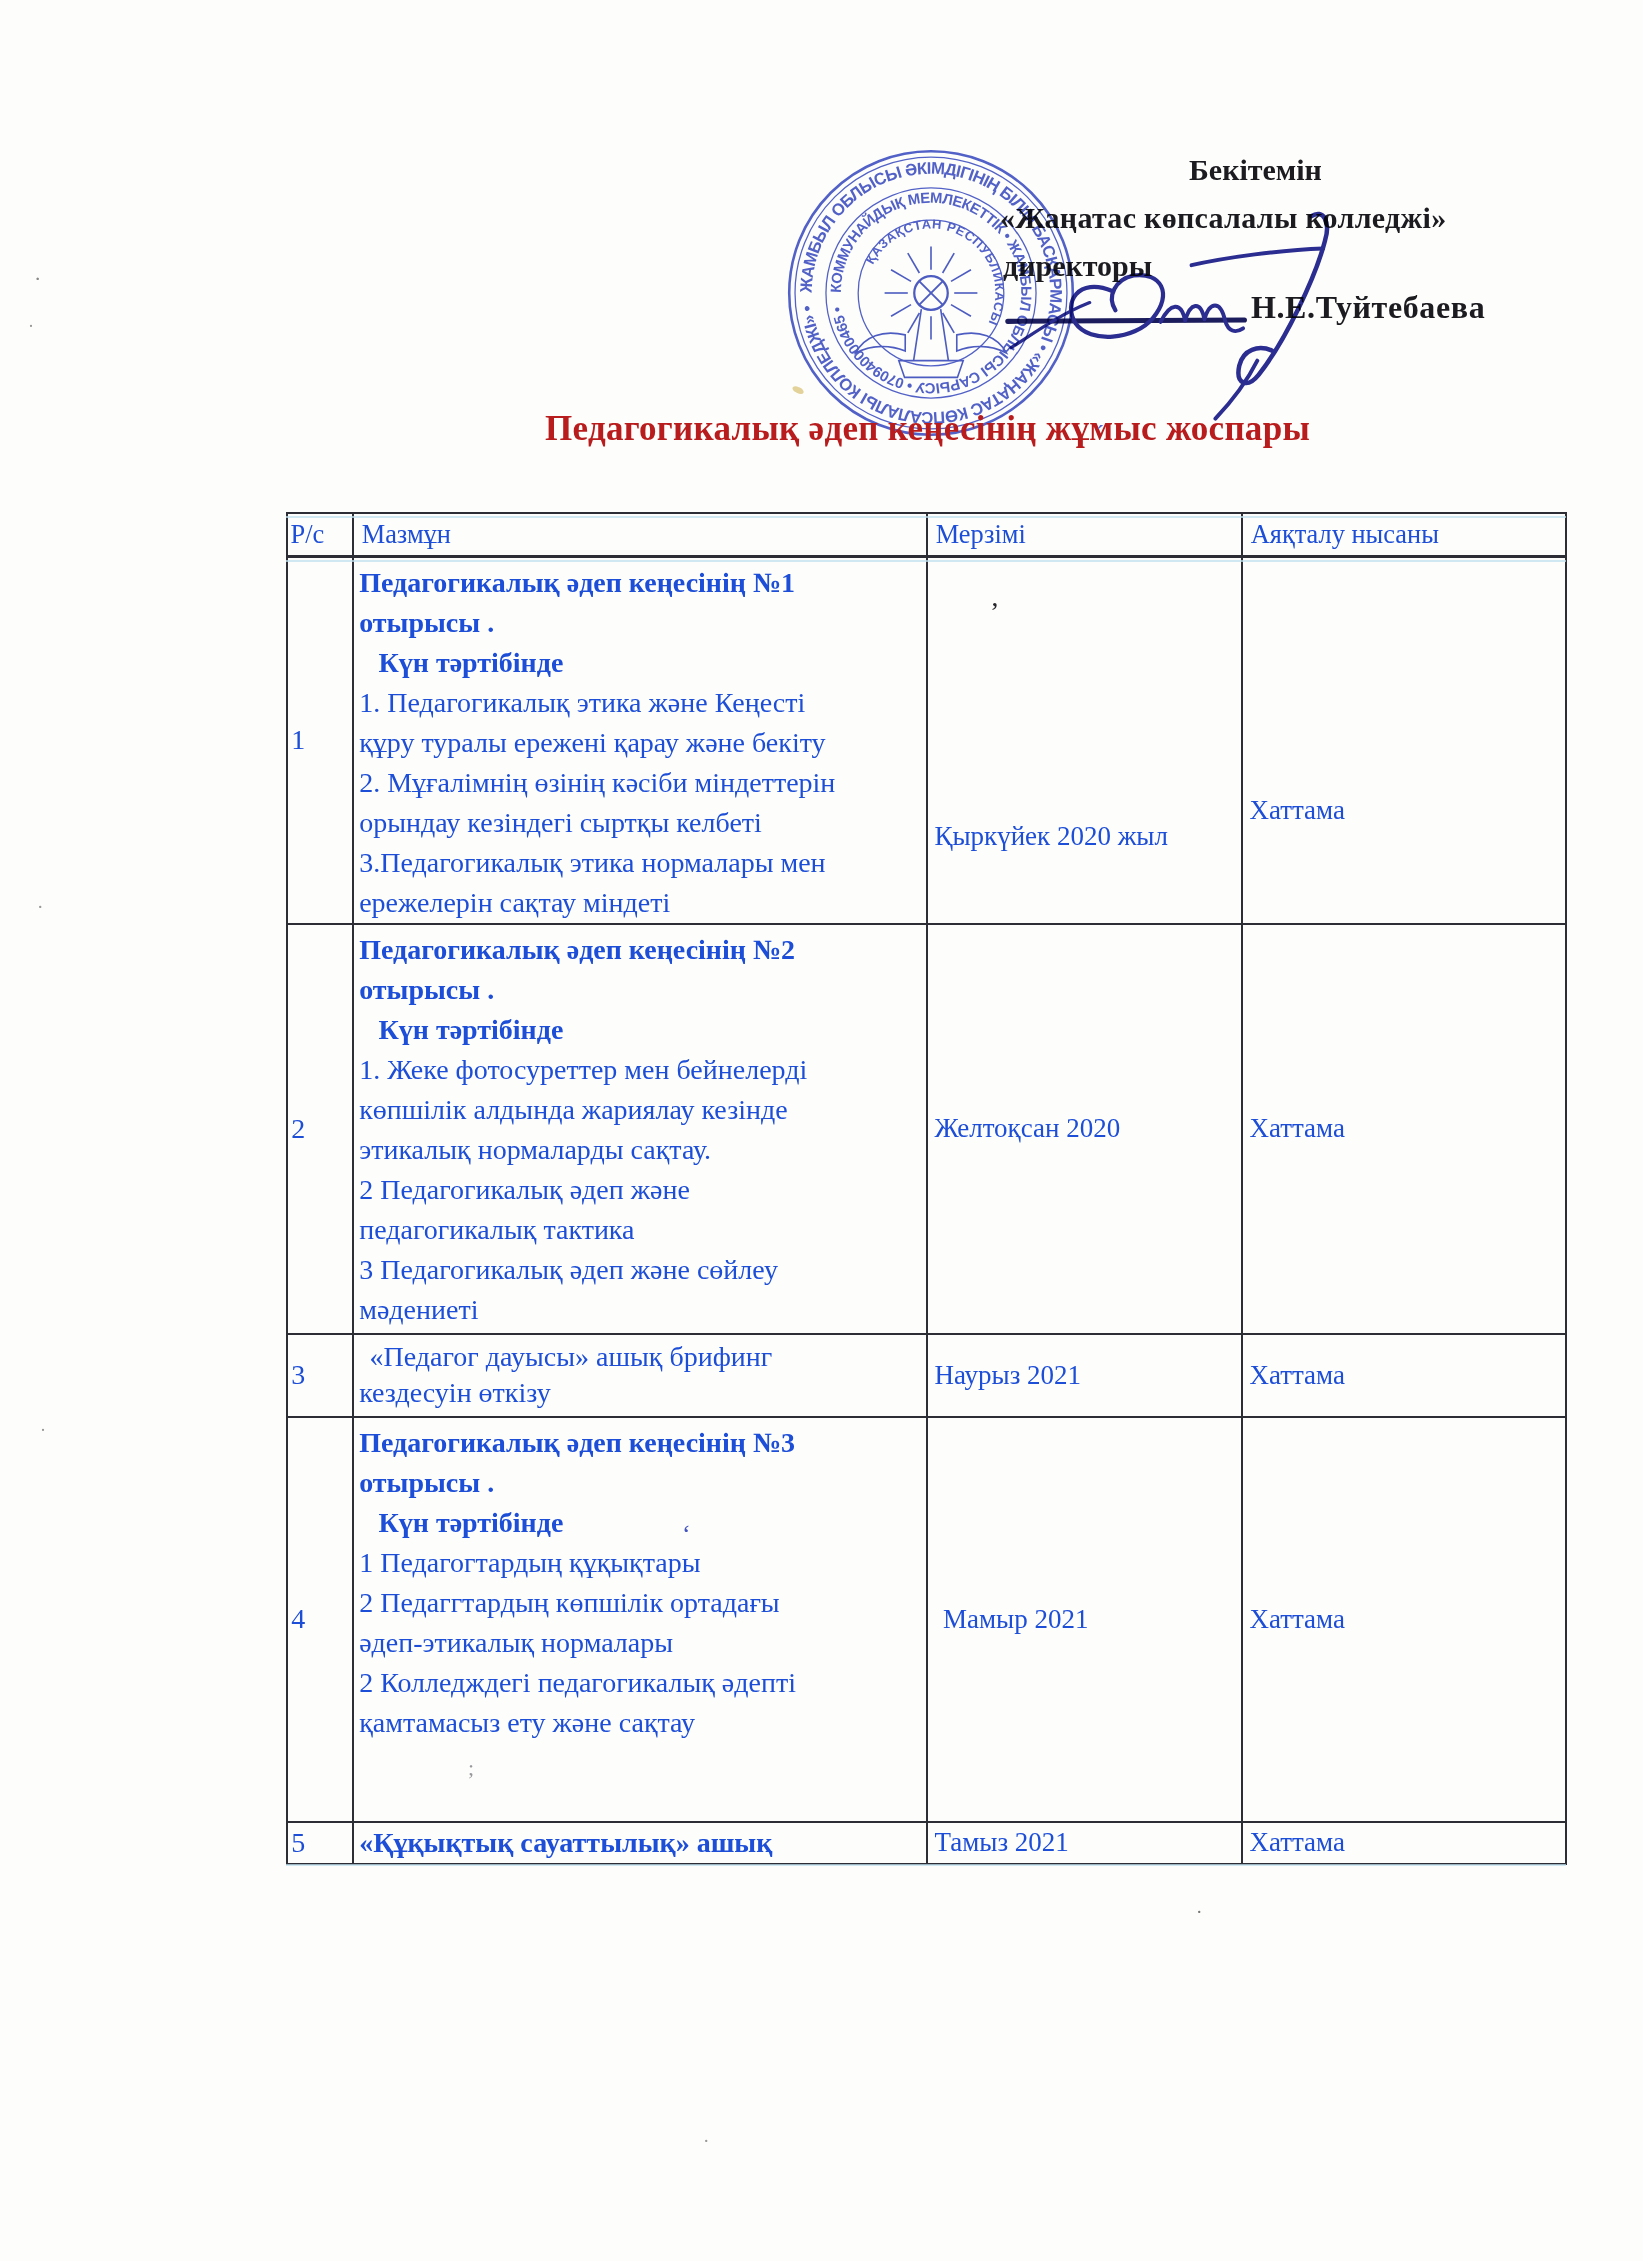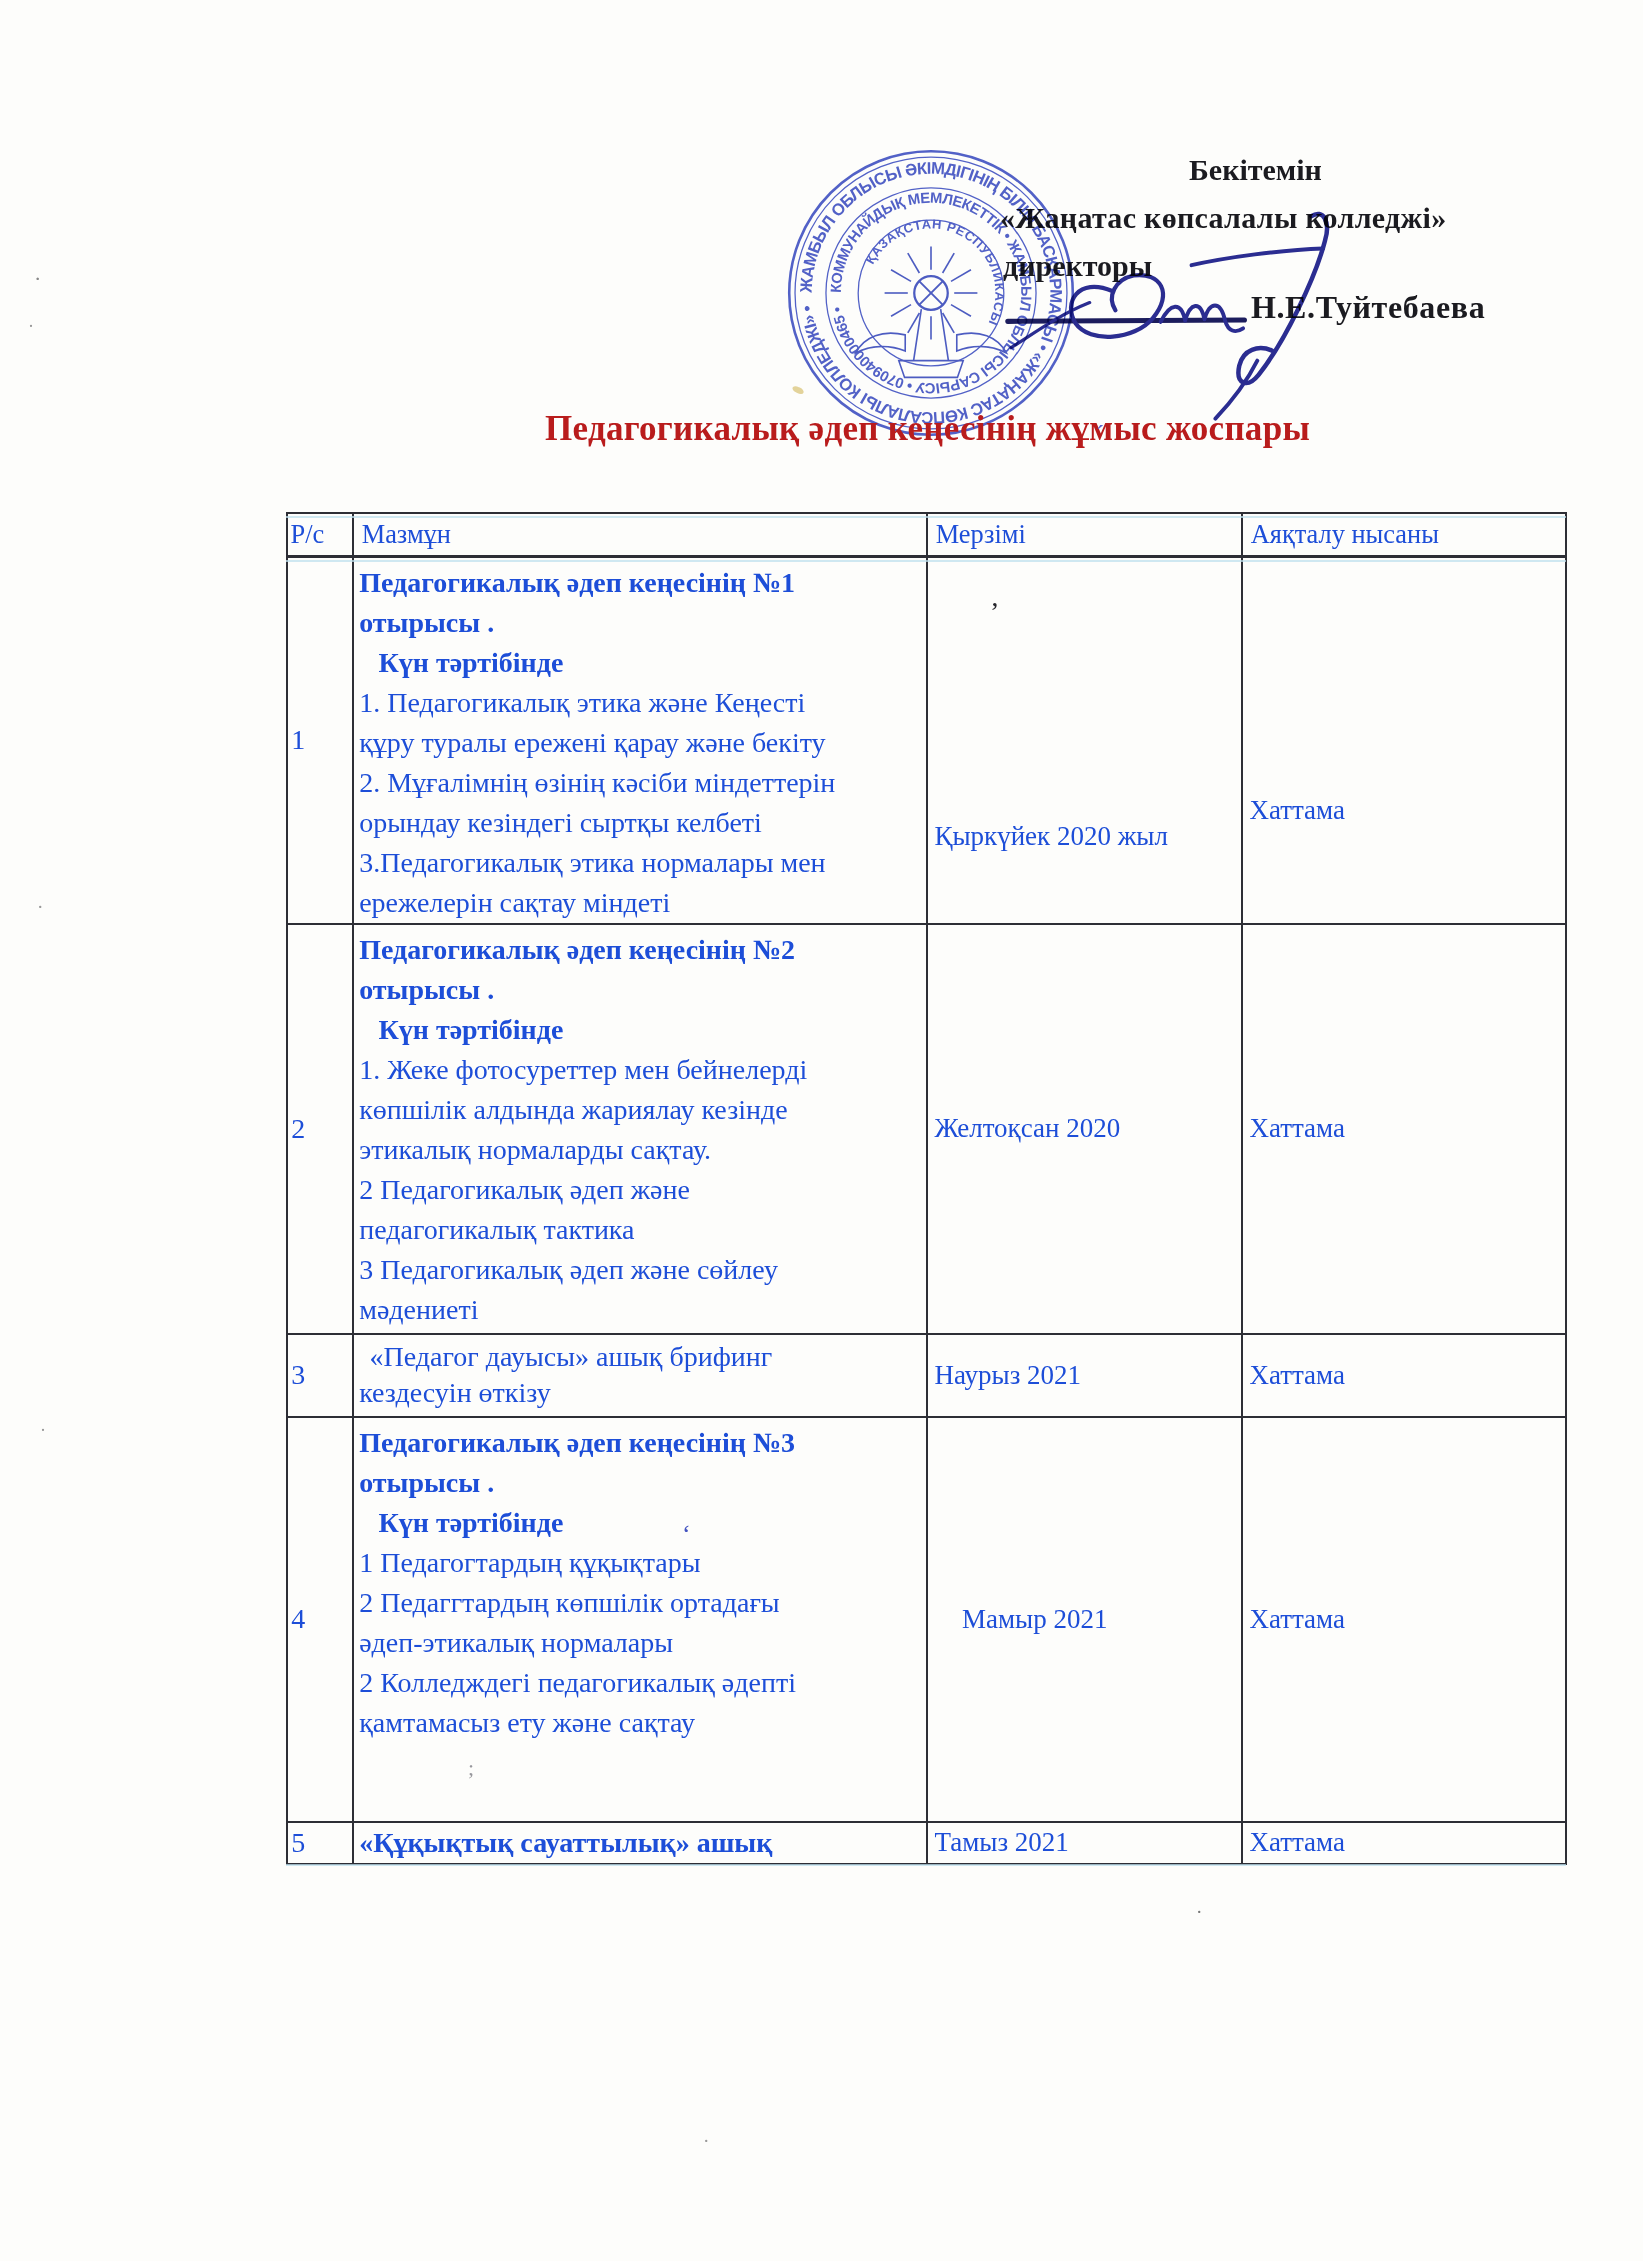--- a/index.html
+++ b/index.html
@@ -42,21 +42,21 @@
   td.content{padding:5.2px 0 0 5.2px;line-height:40px;}
   .ln{white-space:nowrap;}
   .ln.b{font-weight:bold;font-size:28px;}
   .ln.ind{padding-left:19.3px;}
   .ln.ind2{padding-left:10.3px;}
   td.vmid{vertical-align:middle;padding-top:0;}
   td.content.short{line-height:36px;border-radius:7px;}
   td.term,td.form{padding-left:6.4px;font-size:27px;vertical-align:middle;white-space:nowrap;}
   td.bottom1{vertical-align:bottom;padding-bottom:71px;}
   td.bottom2{vertical-align:bottom;padding-bottom:97px;}
-  td.indent-more{padding-left:34px;}
+  td.indent-more{padding-left:15px;}
   .row5 .ln{font-weight:bold;font-size:28px;}
 
   
   .fringe{position:absolute;height:1.9px;background:#bfe0ee;opacity:.75;}
   .artifact{position:absolute;font-family:"Liberation Serif",serif;line-height:1;}
   .fleck{position:absolute;width:11.6px;height:6.4px;background:#d9c47a;opacity:.75;border-radius:50%;transform:rotate(25deg);}
 </style>
 </head>
 <body>
 

